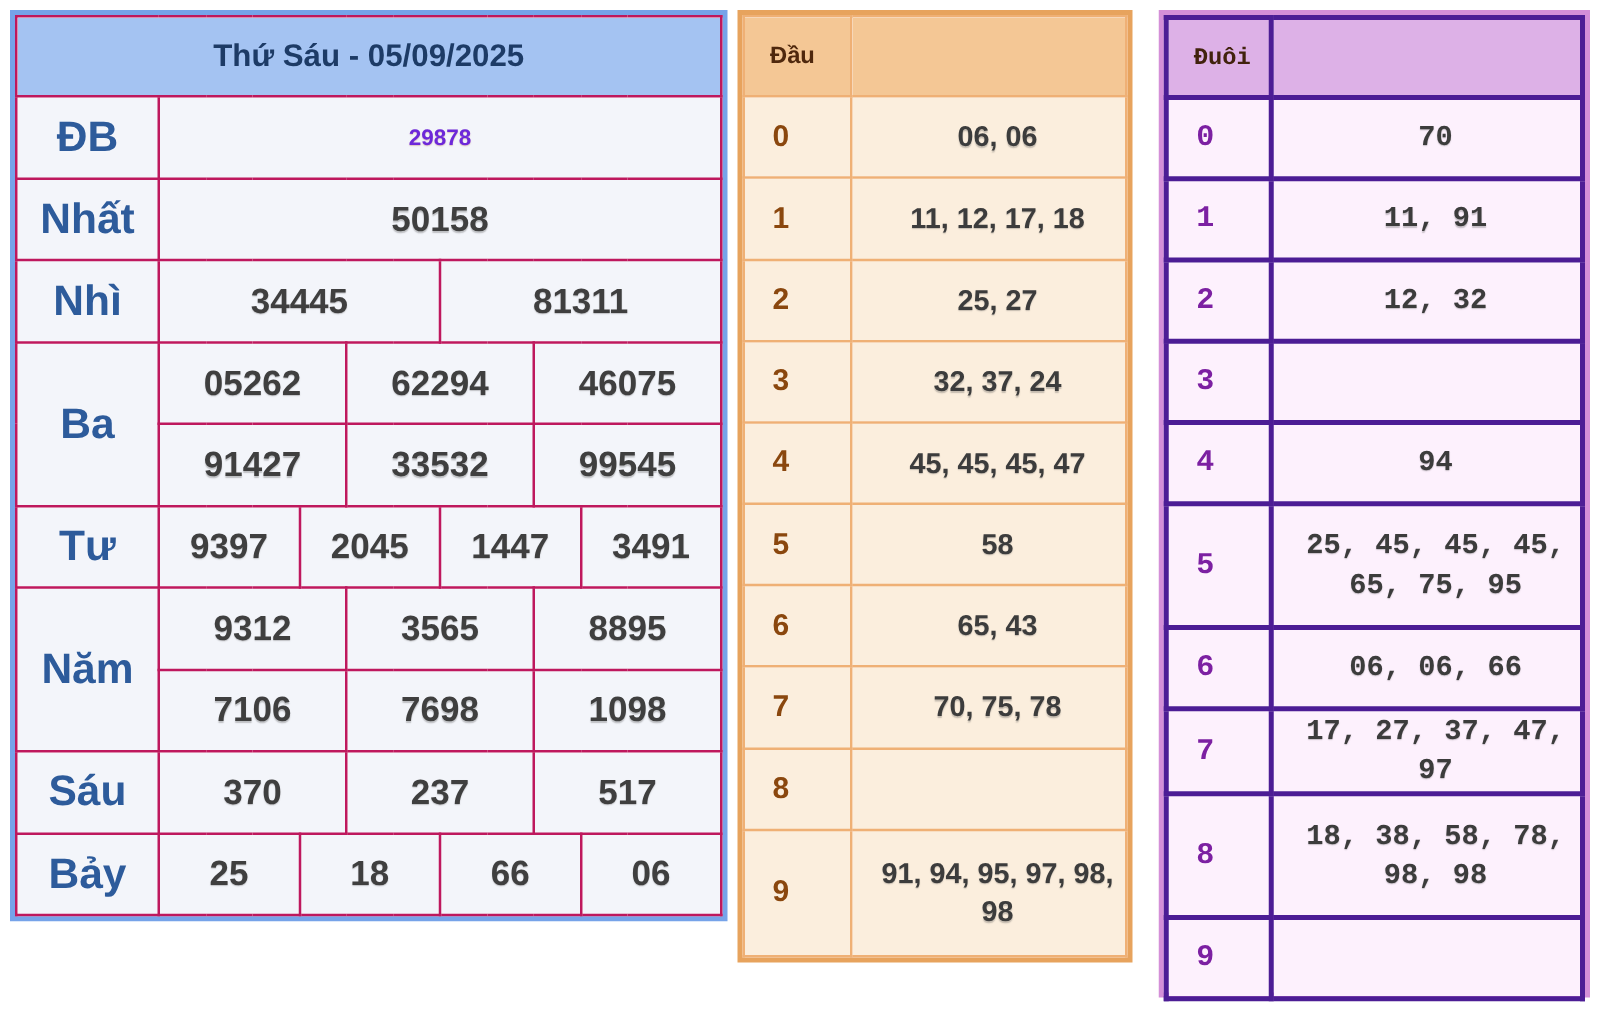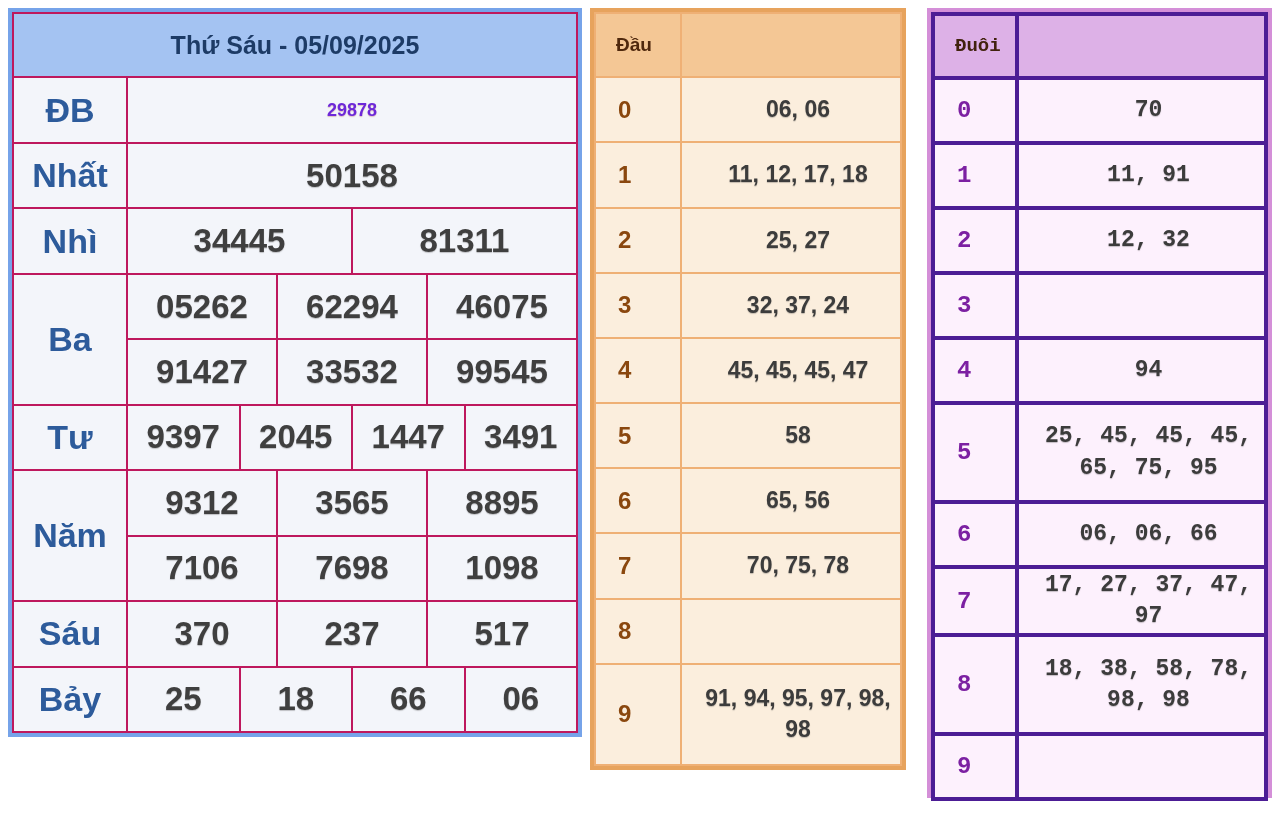--- a/index.html
+++ b/index.html
@@ -8,21 +8,21 @@
 
   .wrap{position:absolute;box-sizing:border-box;}
   .wrap table{width:100%;height:100%;border-collapse:collapse;table-layout:fixed;}
   .wrap td{box-sizing:border-box;vertical-align:middle;overflow:hidden;}
 
   
   .wrap.blue{left:8px;top:8px;width:574px;height:729px;border:4px solid #76a3e9;}
   .blue td{border:2px solid #be185d;background:#f3f5fa;margin-left:11px;}
   .blue tr.hdr td{background:#a4c3f2;color:#1d3b66;font-size:25px;text-align:center;height:64px;}
   .blue td.lbl{color:#2d5b9b;font-size:34px;text-align:center;}
-  .blue td.val{color:#3f3f3f;font-size:33px;text-align:center;
+  .blue td.val{color:#3f3f3f;font-size:28px;text-align:center;
                text-shadow:0 1px 1px rgba(70,70,70,0.30);}
   .blue td.val.red{color:#6d28d9;font-size:18px;text-shadow:0 1px 1px rgba(160,40,20,0.25);}
   .blue tr.r{height:65px;}
 
   
   .digit-table tr.hdr td{font-size:19px;height:64px;}
   .digit-table td.hl{text-align:left;padding-left:20px;}
   .digit-table td.digit{font-size:24px;text-align:left;padding-left:22px;}
   .digit-table td.vals{font-size:23px;color:#3c3c3c;text-align:center;padding-left:20px;
                        padding-right:6px;line-height:1.35;
@@ -158,21 +158,21 @@
       <tr class="r">
             <td class="digit">4</td>
             <td class="vals">45, 45, 45, 47</td>
           </tr>
       <tr class="r">
             <td class="digit">5</td>
             <td class="vals">58</td>
           </tr>
       <tr class="r">
             <td class="digit">6</td>
-            <td class="vals">65, 56</td>
+            <td class="vals">65, 43</td>
           </tr>
       <tr class="r">
             <td class="digit">7</td>
             <td class="vals">70, 75, 78</td>
           </tr>
       <tr class="r">
             <td class="digit">8</td>
             <td class="vals"></td>
           </tr>
       <tr class="tall">

